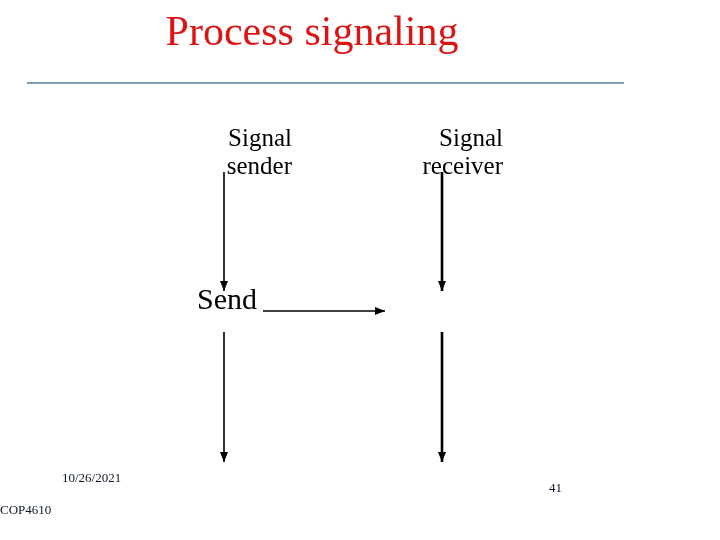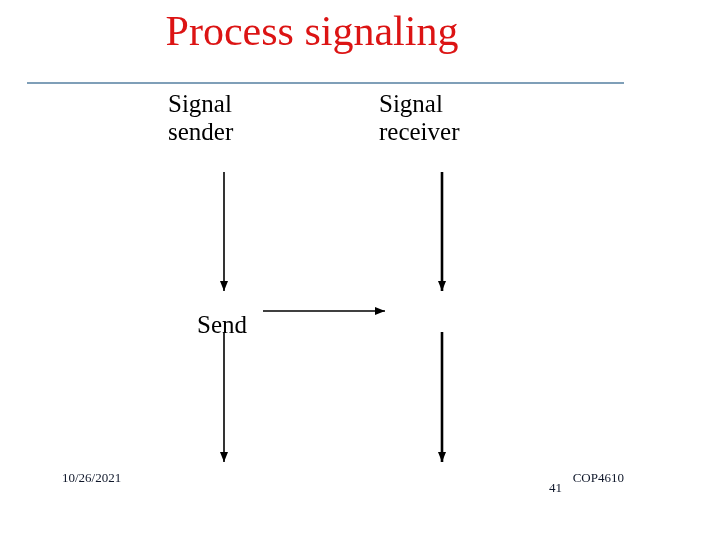--- a/index.html
+++ b/index.html
@@ -26,54 +26,54 @@
   .divider {
     position: absolute;
     top: 82px;
     left: 27px;
     width: 665px;
     height: 2px;
     background: #7f9fb8;
   }
   .timeline-label {
     position: absolute;
-    top: 90px;
+    top: 124px;
     width: 124px;
-    text-align: left;
+    text-align: right;
     font-size: 25px;
     line-height: 28px;
     white-space: pre-line;
   }
   .sender-label   { left: 168px; }
   .receiver-label { left: 379px; }
   .event-label {
     position: absolute;
-    top: 310px;
-    font-size: 25px;
+    top: 284px;
+    font-size: 30px;
     line-height: 30px;
   }
   .send-label    { left: 197px; }
   .receive-label { left: 399px; }
   .diagram-svg {
     position: absolute;
     top: 0;
     left: 0;
     width: 720px;
     height: 540px;
     pointer-events: none;
   }
   .footer-text {
     position: absolute;
     top: 469px;
     font-size: 13px;
     line-height: 18px;
     color: #0f172a;
   }
   .footer-date   { left: 62px; }
-  .footer-course { left: 0; right: 0; text-align: right; }
+  .footer-course { left: 0; right: 0; text-align: left; margin-top: 32px; }
   .footer-page   { right: 62px; margin-top: 10px; }
 </style>
 </head>
 <body>
 
 <div class="slide">
 
   <div class="title">Process signaling</div>
 
   <div class="divider"></div>

